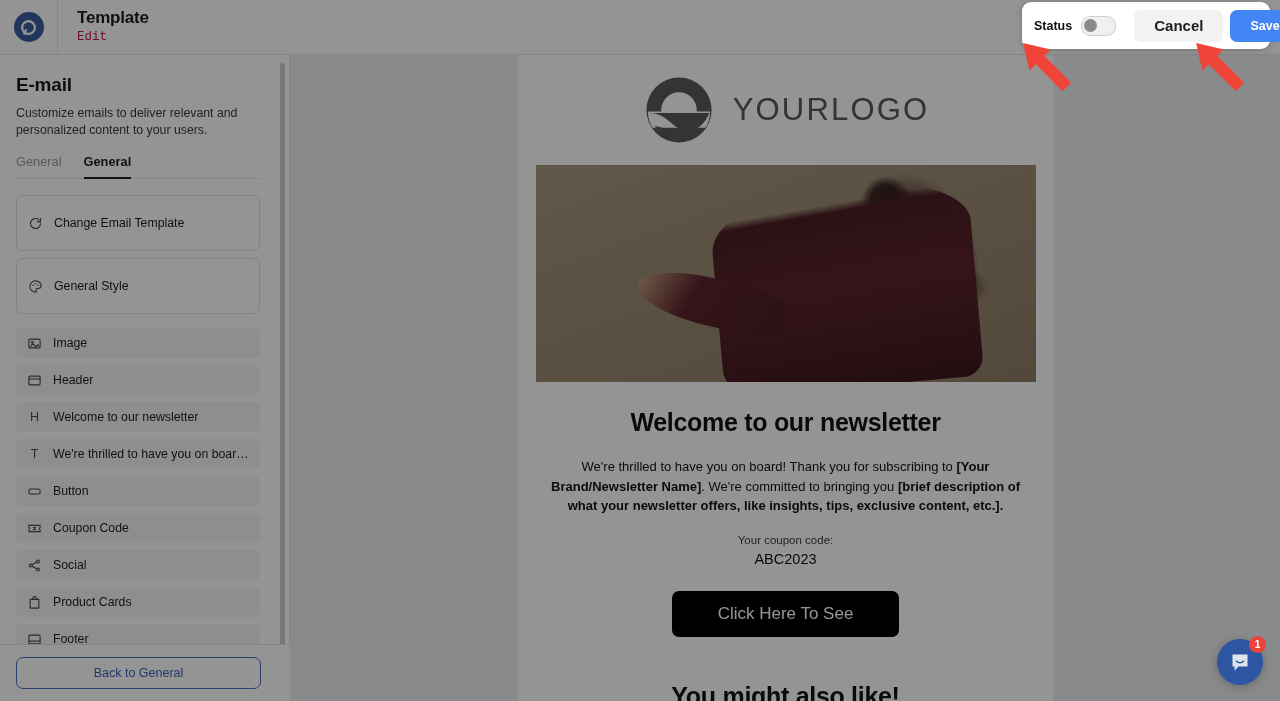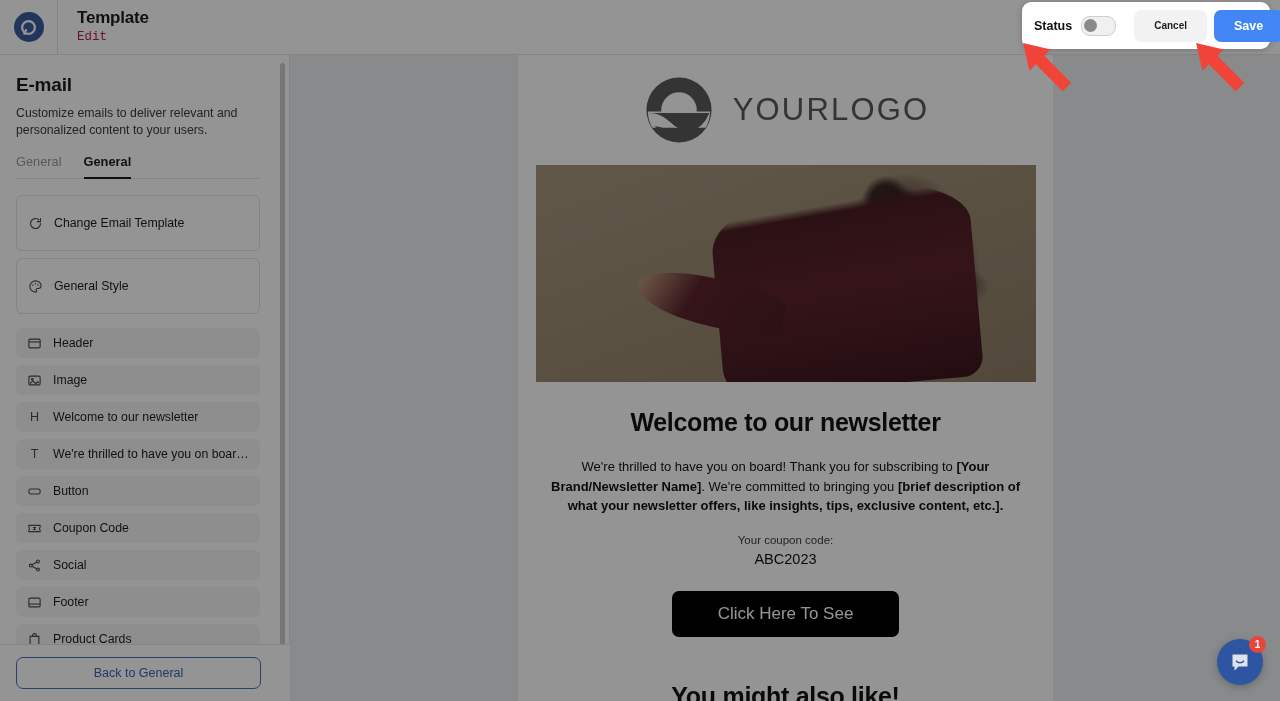--- a/index.html
+++ b/index.html
@@ -70,21 +70,21 @@
   }
   .toggle .knob {
     position: absolute; top: 2px; left: 2px;
     width: 13px; height: 13px; border-radius: 50%;
     background: #8a8a8a;
   }
   .btn-cancel {
     margin-left: 18px;
     background: #f2f2f3; color: #1d1d1f;
     border: none; border-radius: 7px;
-    font-size: 10px; font-weight: bold;
+    font-size: 15px; font-weight: bold;
     font-family: "Liberation Sans", sans-serif;
     height: 32px; padding: 0 20px; cursor: pointer;
   }
   .btn-save {
     margin-left: 7px;
     background: #4285f4; color: #ffffff;
     border: none; border-radius: 7px;
     font-size: 12.5px; font-weight: bold;
     font-family: "Liberation Sans", sans-serif;
     height: 32px; padding: 0 20px; cursor: pointer;
@@ -315,35 +315,35 @@
           <span class="lbl">General Style</span>
         </div>
       </div>
 
       <div class="sb-group">
 
         <div class="sb-block">
           <span class="ico">
             <svg width="15" height="15" viewBox="0 0 24 24" fill="none" stroke="currentColor" stroke-width="1.8">
               <rect x="3" y="5" width="18" height="14" rx="2"></rect>
-                <path d="M3 9.5h18"></path>
-            </svg>
-          </span>
-          <span class="lbl">Header</span>
-        </div>
-
-        <div class="sb-block">
-          <span class="ico">
-            <svg width="15" height="15" viewBox="0 0 24 24" fill="none" stroke="currentColor" stroke-width="1.8">
-              <rect x="3" y="5" width="18" height="14" rx="2"></rect>
               <circle cx="8.5" cy="10" r="1.3"></circle>
                 <path d="M5 17l4.5-4.5L14 17l3-3 2 2"></path>
             </svg>
           </span>
           <span class="lbl">Image</span>
+        </div>
+
+        <div class="sb-block">
+          <span class="ico">
+            <svg width="15" height="15" viewBox="0 0 24 24" fill="none" stroke="currentColor" stroke-width="1.8">
+              <rect x="3" y="5" width="18" height="14" rx="2"></rect>
+                <path d="M3 9.5h18"></path>
+            </svg>
+          </span>
+          <span class="lbl">Header</span>
         </div>
 
         <div class="sb-block">
           <span class="ico-letter">H</span>
           <span class="lbl">Welcome to our newsletter</span>
         </div>
 
         <div class="sb-block">
           <span class="ico-letter">T</span>
           <span class="lbl">We're thrilled to have you on board! Tha...</span>
@@ -376,35 +376,35 @@
                 <circle cx="17.5" cy="18.5" r="2.3"></circle>
               <path d="M15.4 6.7 8.1 10.8M8.1 13.2l7.3 4.1"></path>
             </svg>
           </span>
           <span class="lbl">Social</span>
         </div>
 
         <div class="sb-block">
           <span class="ico">
             <svg width="15" height="15" viewBox="0 0 24 24" fill="none" stroke="currentColor" stroke-width="1.8">
+              <path d="M5 7h14v13a1 1 0 0 1-1 1H6a1 1 0 0 1-1-1z"></path>
+              <path d="M9 7V5.5a3 3 0 0 1 6 0V7"></path>
+            </svg>
+          </span>
+          <span class="lbl">Product Cards</span>
+        </div>
+
+        <div class="sb-block">
+          <span class="ico">
+            <svg width="15" height="15" viewBox="0 0 24 24" fill="none" stroke="currentColor" stroke-width="1.8">
               <rect x="3" y="5" width="18" height="14" rx="2"></rect>
                 <path d="M3 14.5h18"></path>
             </svg>
           </span>
           <span class="lbl">Footer</span>
-        </div>
-
-        <div class="sb-block">
-          <span class="ico">
-            <svg width="15" height="15" viewBox="0 0 24 24" fill="none" stroke="currentColor" stroke-width="1.8">
-              <path d="M5 7h14v13a1 1 0 0 1-1 1H6a1 1 0 0 1-1-1z"></path>
-              <path d="M9 7V5.5a3 3 0 0 1 6 0V7"></path>
-            </svg>
-          </span>
-          <span class="lbl">Product Cards</span>
         </div>
 
       </div>
     </div>
 
     <div class="sb-scroll"></div>
 
     <div class="sb-footer">
       <button class="btn-back">Back to General</button>
     </div>

